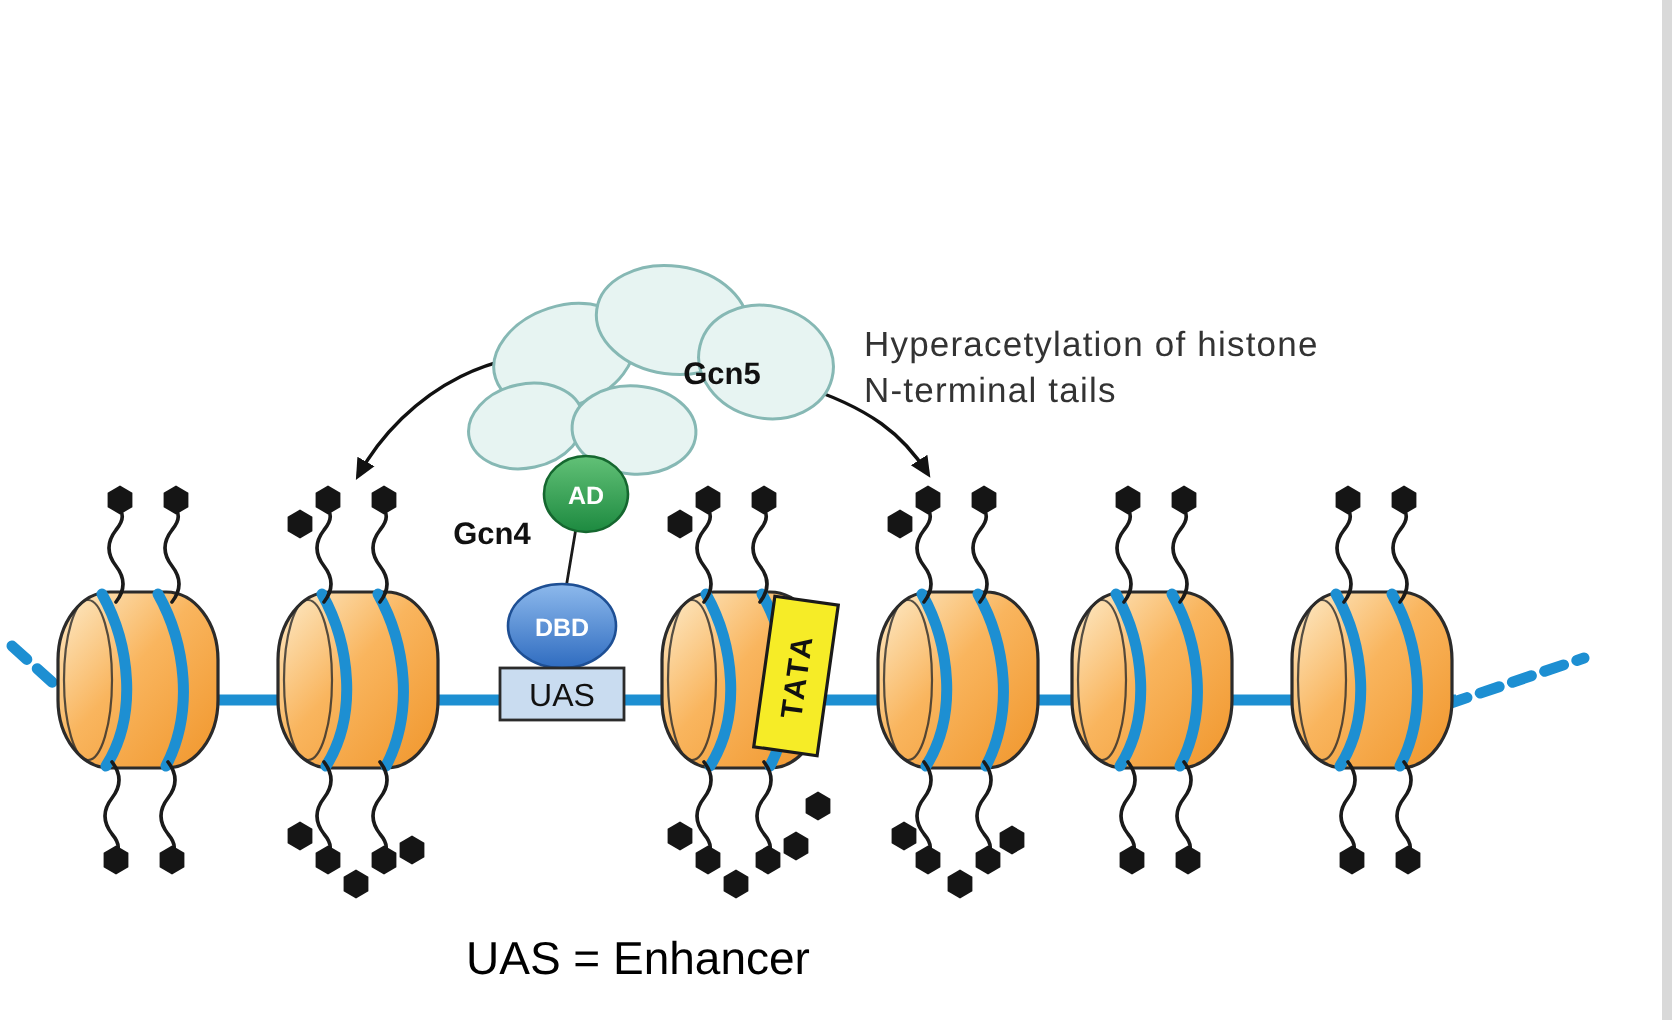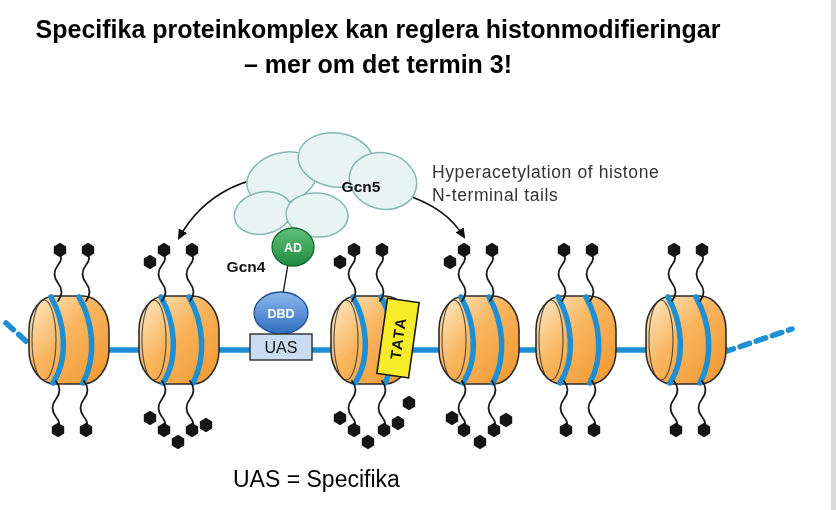--- a/index.html
+++ b/index.html
@@ -11,24 +11,20 @@
   .title span{display:block;}
   .footer{position:absolute;left:233px;top:466px;font-size:23px;color:#000;}
   svg{position:absolute;left:0;top:0;}
   svg text{font-family:"Liberation Sans",sans-serif;}
 </style>
 </head>
 <body>
 
 <div class="slide">
 
-  <div class="title">
-    <span>Specifika proteinkomplex kan reglera histonmodifieringar</span>
-    <span>– mer om det termin 3!</span>
-  </div>
 
   <svg width="836" height="510" viewBox="0 0 836 510">
     <defs>
       <linearGradient id="nucG" x1="0" y1="0" x2="1" y2="1">
         <stop offset="0" stop-color="#fdeccb"></stop>
         <stop offset="0.45" stop-color="#f9b55e"></stop>
         <stop offset="1" stop-color="#f0962c"></stop>
       </linearGradient>
       <linearGradient id="dbdG" x1="0" y1="0" x2="0" y2="1">
         <stop offset="0" stop-color="#8db9ec"></stop>
@@ -160,15 +156,15 @@
 
     <g>
       <rect x="250" y="334" width="62" height="26" fill="#c9dcf0" stroke="#2b2b2b" stroke-width="1.4"></rect>
       <text x="281" y="353" text-anchor="middle" font-size="16" fill="#111">UAS</text>
     </g>
 
     <text x="432" y="178" font-size="17.5" fill="#333" letter-spacing="0.6">Hyperacetylation of histone</text>
     <text x="432" y="201" font-size="17.5" fill="#333" letter-spacing="0.6">N-terminal tails</text>
   </svg>
 
-  <div class="footer">UAS = Specifika</div>
+  <div class="footer">UAS = Enhancer</div>
   <div class="right-edge"></div>
 </div>
 
 </body></html>

